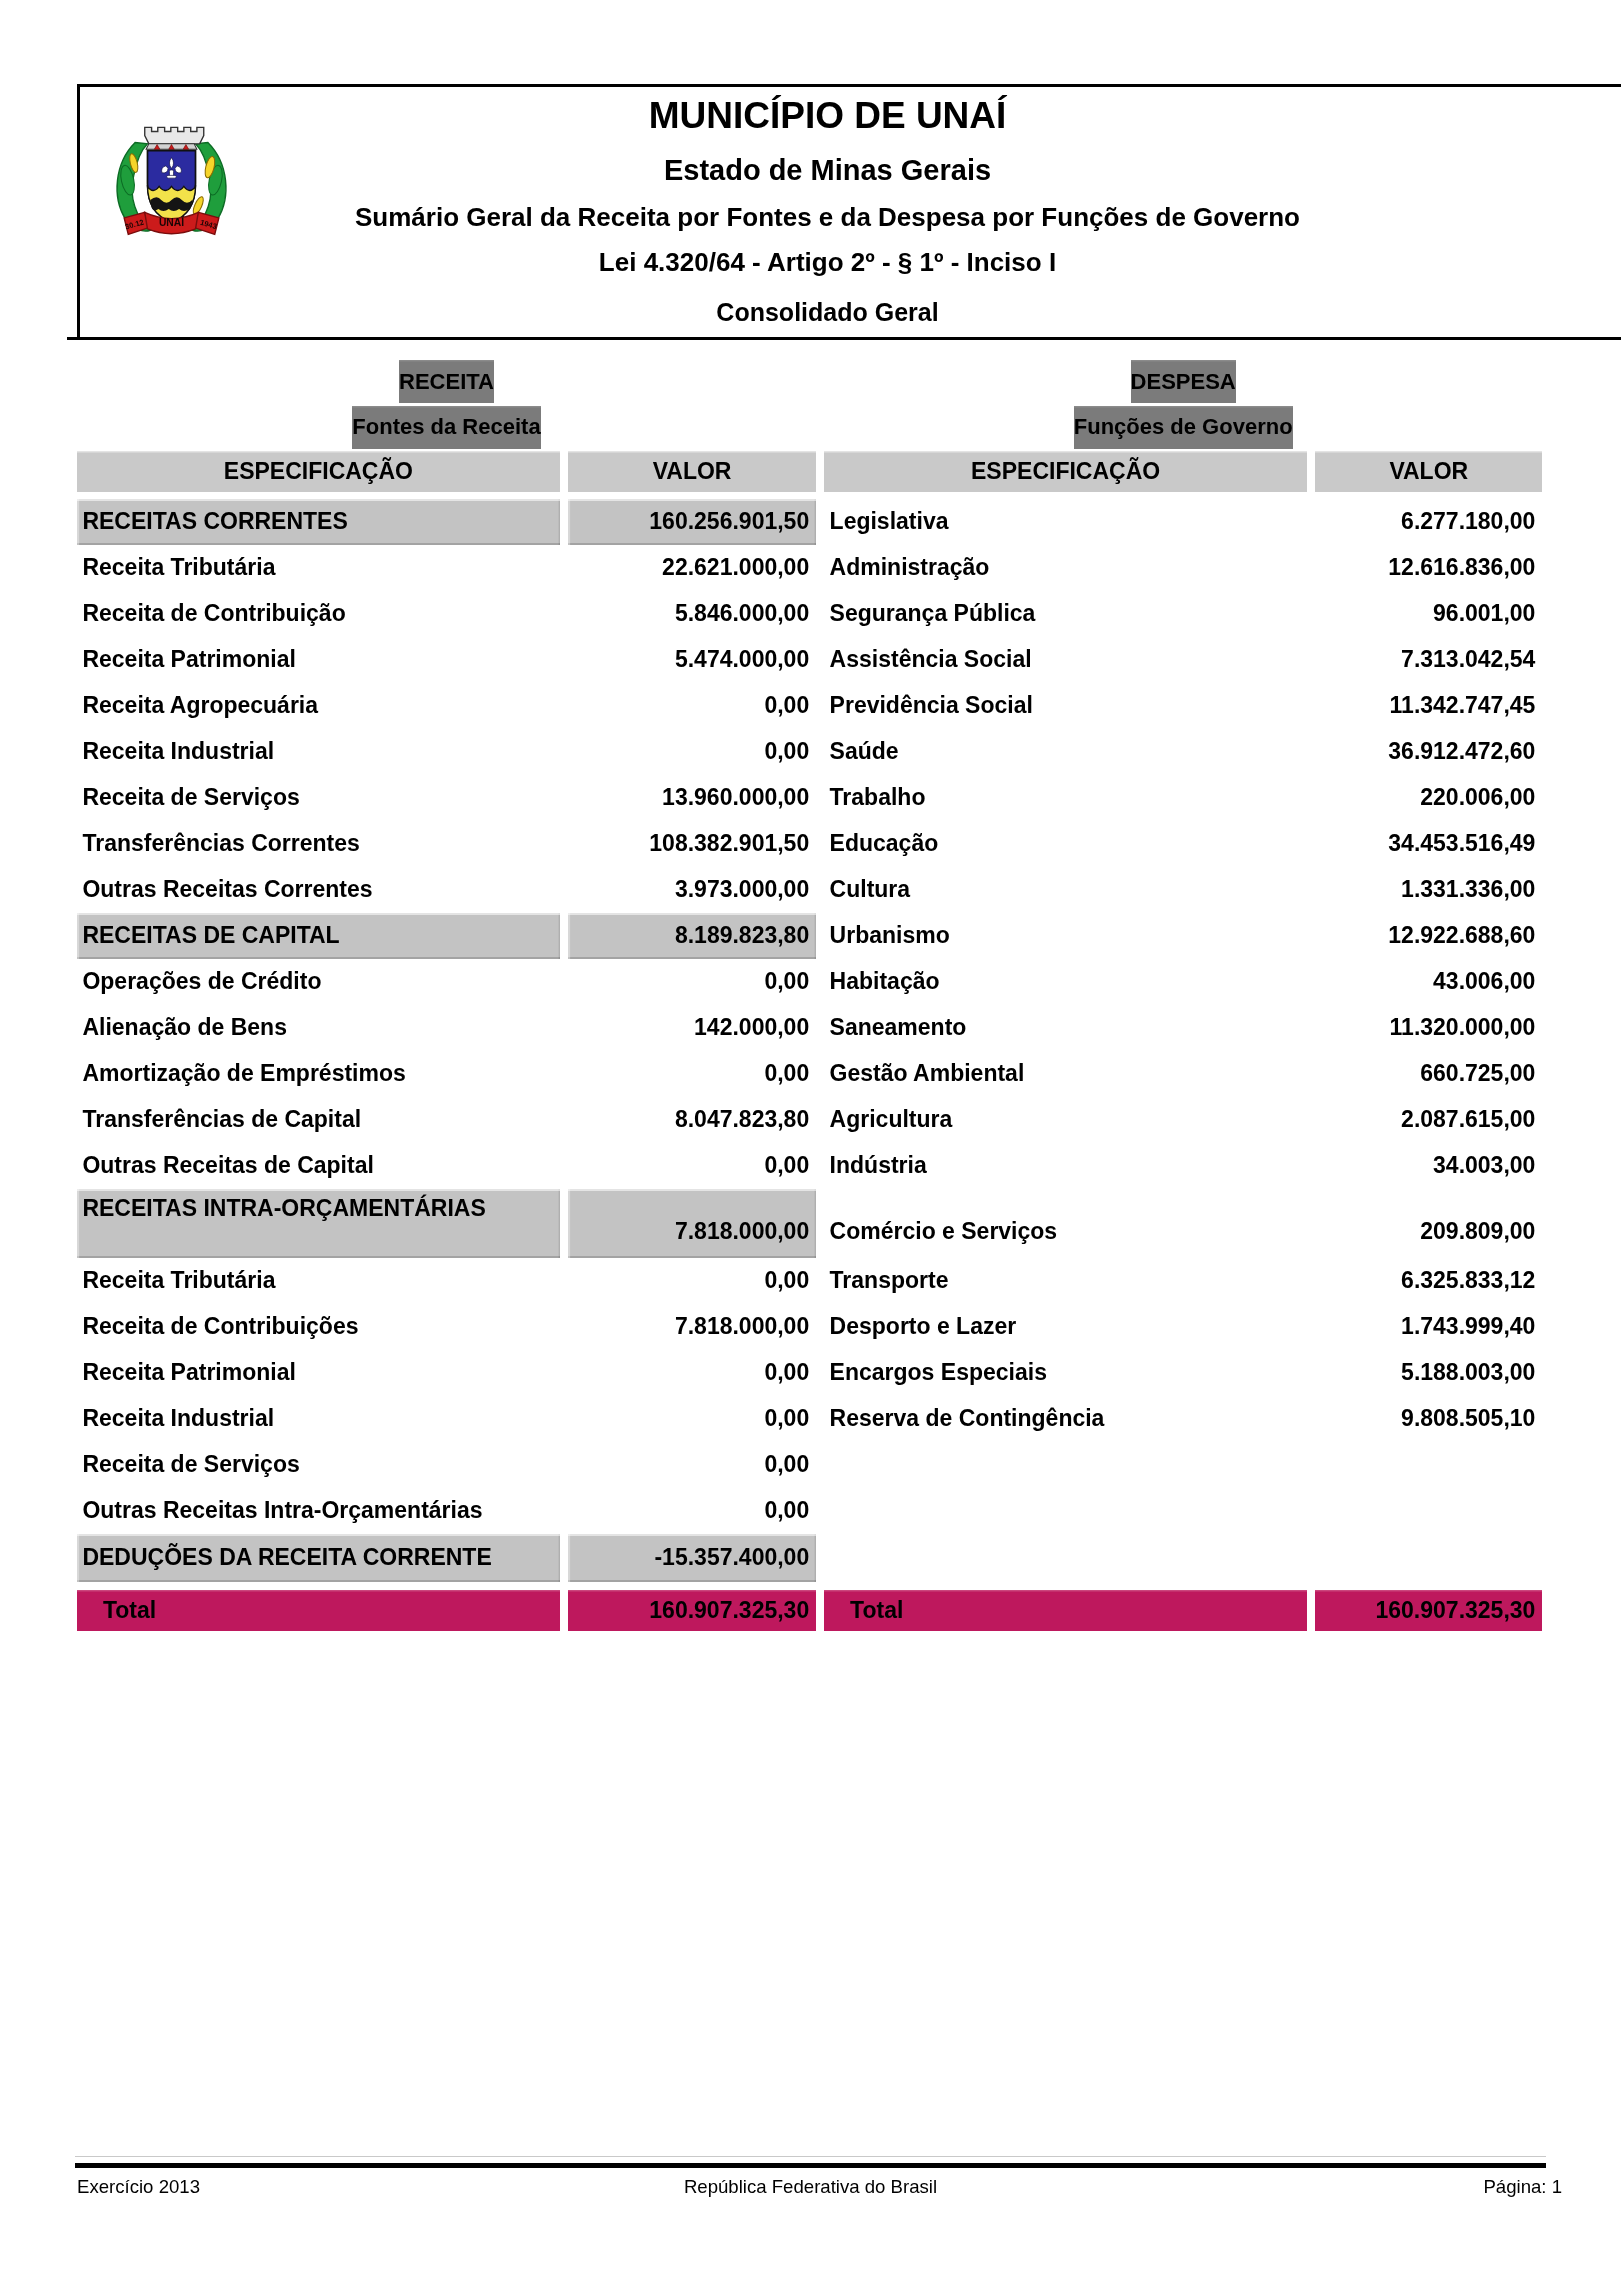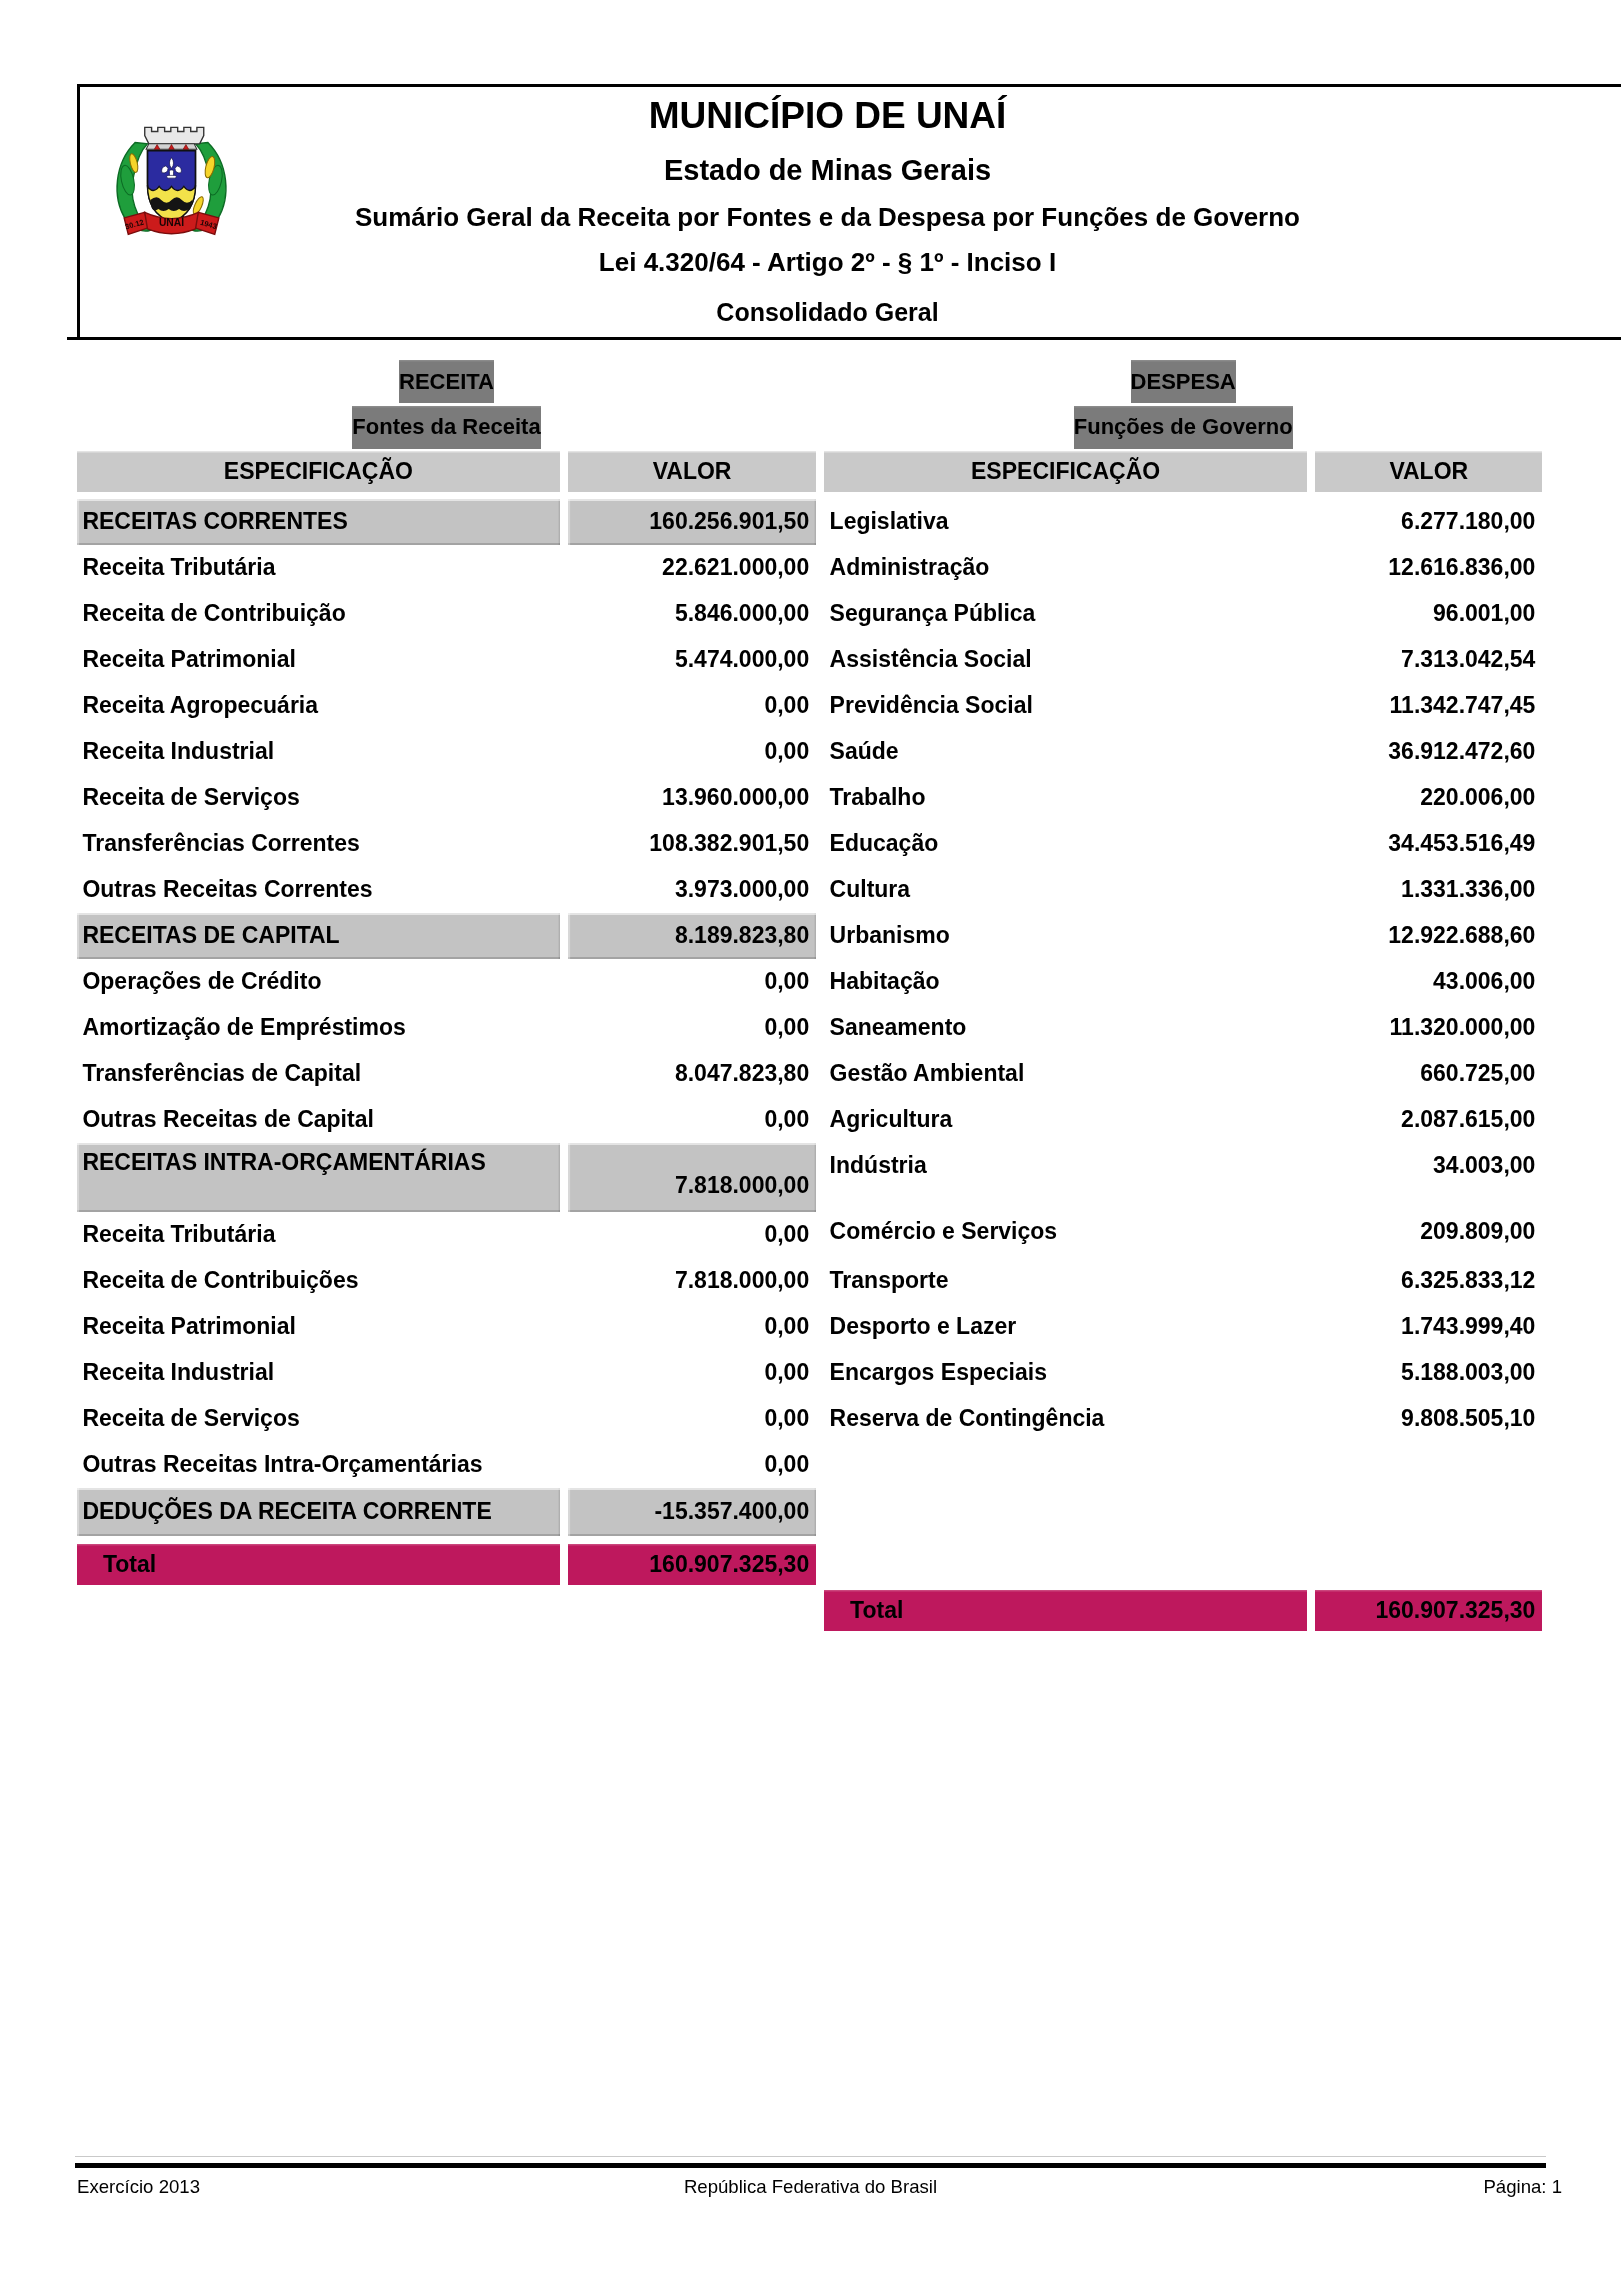--- a/index.html
+++ b/index.html
@@ -161,20 +161,24 @@
           </div>
           <div class="row subtotal">
             <div class="cell label">RECEITAS DE CAPITAL</div>
             <div class="cell value">8.189.823,80</div>
           </div>
           <div class="row normal">
             <div class="cell label">Operações de Crédito</div>
             <div class="cell value">0,00</div>
           </div>
           <div class="row normal">
+            <div class="cell label">Alienação de Bens</div>
+            <div class="cell value">142.000,00</div>
+          </div>
+          <div class="row normal">
             <div class="cell label">Amortização de Empréstimos</div>
             <div class="cell value">0,00</div>
           </div>
           <div class="row normal">
             <div class="cell label">Transferências de Capital</div>
             <div class="cell value">8.047.823,80</div>
           </div>
           <div class="row normal">
             <div class="cell label">Outras Receitas de Capital</div>
             <div class="cell value">0,00</div>

